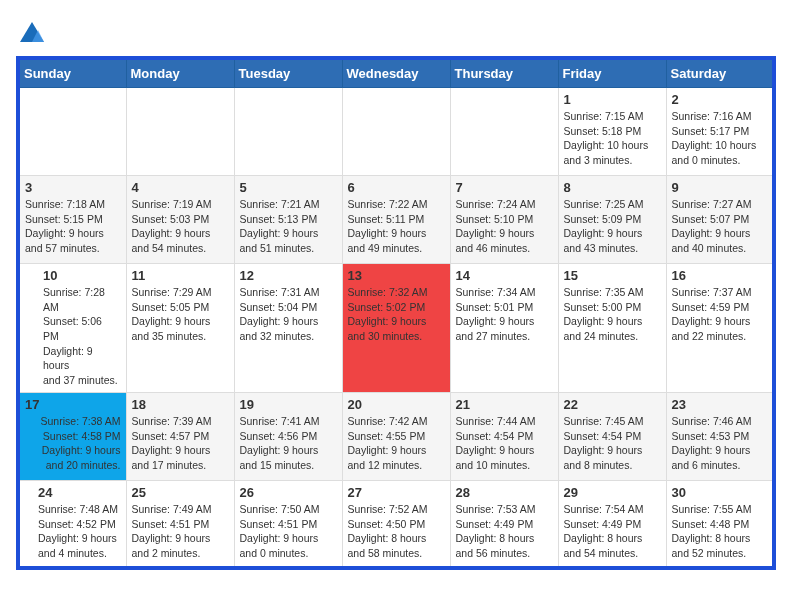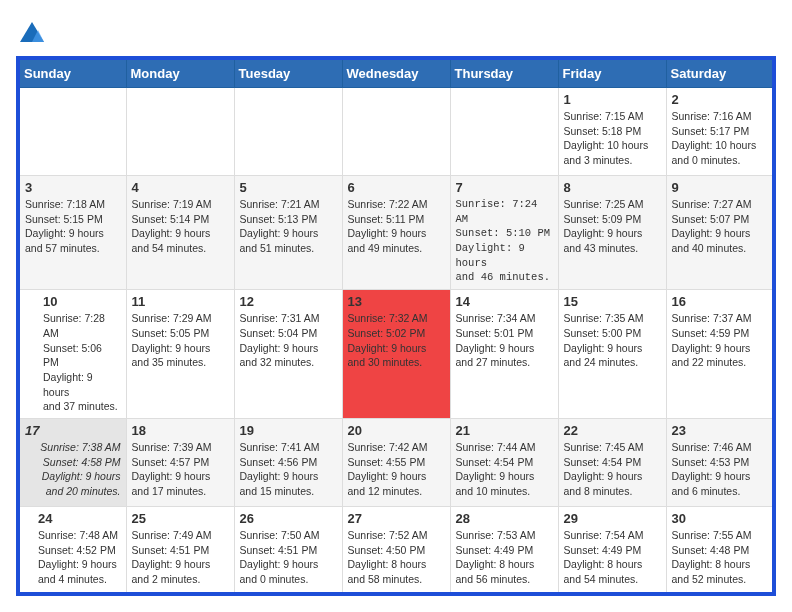--- a/index.html
+++ b/index.html
@@ -153,41 +153,41 @@
         <td style="background: rgb(245, 245, 245);">
           <span class="day-num">3</span>
           <div class="day-info" style="white-space: pre-line;">Sunrise: 7:18 AM
 Sunset: 5:15 PM
 Daylight: 9 hours
 and 57 minutes.</div>
         </td>
         <td style="background: rgb(245, 245, 245);">
           <span class="day-num">4</span>
           <div class="day-info" style="white-space: pre-line;">Sunrise: 7:19 AM
-Sunset: 5:14 PM
+Sunset: 5:03 PM
 Daylight: 9 hours
 and 54 minutes.</div>
         </td>
         <td style="background: rgb(245, 245, 245);">
           <span class="day-num">5</span>
           <div class="day-info" style="white-space: pre-line;">Sunrise: 7:21 AM
 Sunset: 5:13 PM
 Daylight: 9 hours
 and 51 minutes.</div>
         </td>
         <td style="background: rgb(245, 245, 245);">
           <span class="day-num">6</span>
           <div class="day-info" style="white-space: pre-line;">Sunrise: 7:22 AM
 Sunset: 5:11 PM
 Daylight: 9 hours
 and 49 minutes.</div>
         </td>
         <td style="background: rgb(245, 245, 245);">
           <span class="day-num">7</span>
-          <div class="day-info" style="white-space: pre-line; font-family: Liberation Mono, monospace;">Sunrise: 7:24 AM
+          <div class="day-info" style="white-space: pre-line;">Sunrise: 7:24 AM
 Sunset: 5:10 PM
 Daylight: 9 hours
 and 46 minutes.</div>
         </td>
         <td style="background: rgb(245, 245, 245);">
           <span class="day-num">8</span>
           <div class="day-info" style="white-space: pre-line;">Sunrise: 7:25 AM
 Sunset: 5:09 PM
 Daylight: 9 hours
 and 43 minutes.</div>
@@ -245,21 +245,21 @@
         </td>
         <td style="background: rgb(255, 255, 255);">
           <span class="day-num">16</span>
           <div class="day-info" style="white-space: pre-line;">Sunrise: 7:37 AM
 Sunset: 4:59 PM
 Daylight: 9 hours
 and 22 minutes.</div>
         </td>
       </tr>
       <tr>
-        <td style="background: #e5e5e5; font-style: italic;">
+        <td style="background: #0ea5e9;">
           <span class="day-num">17</span>
           <div class="day-info" style="white-space: pre-line; text-align: right;">Sunrise: 7:38 AM
 Sunset: 4:58 PM
 Daylight: 9 hours
 and 20 minutes.</div>
         </td>
         <td style="background: rgb(245, 245, 245);">
           <span class="day-num">18</span>
           <div class="day-info" style="white-space: pre-line;">Sunrise: 7:39 AM
 Sunset: 4:57 PM

